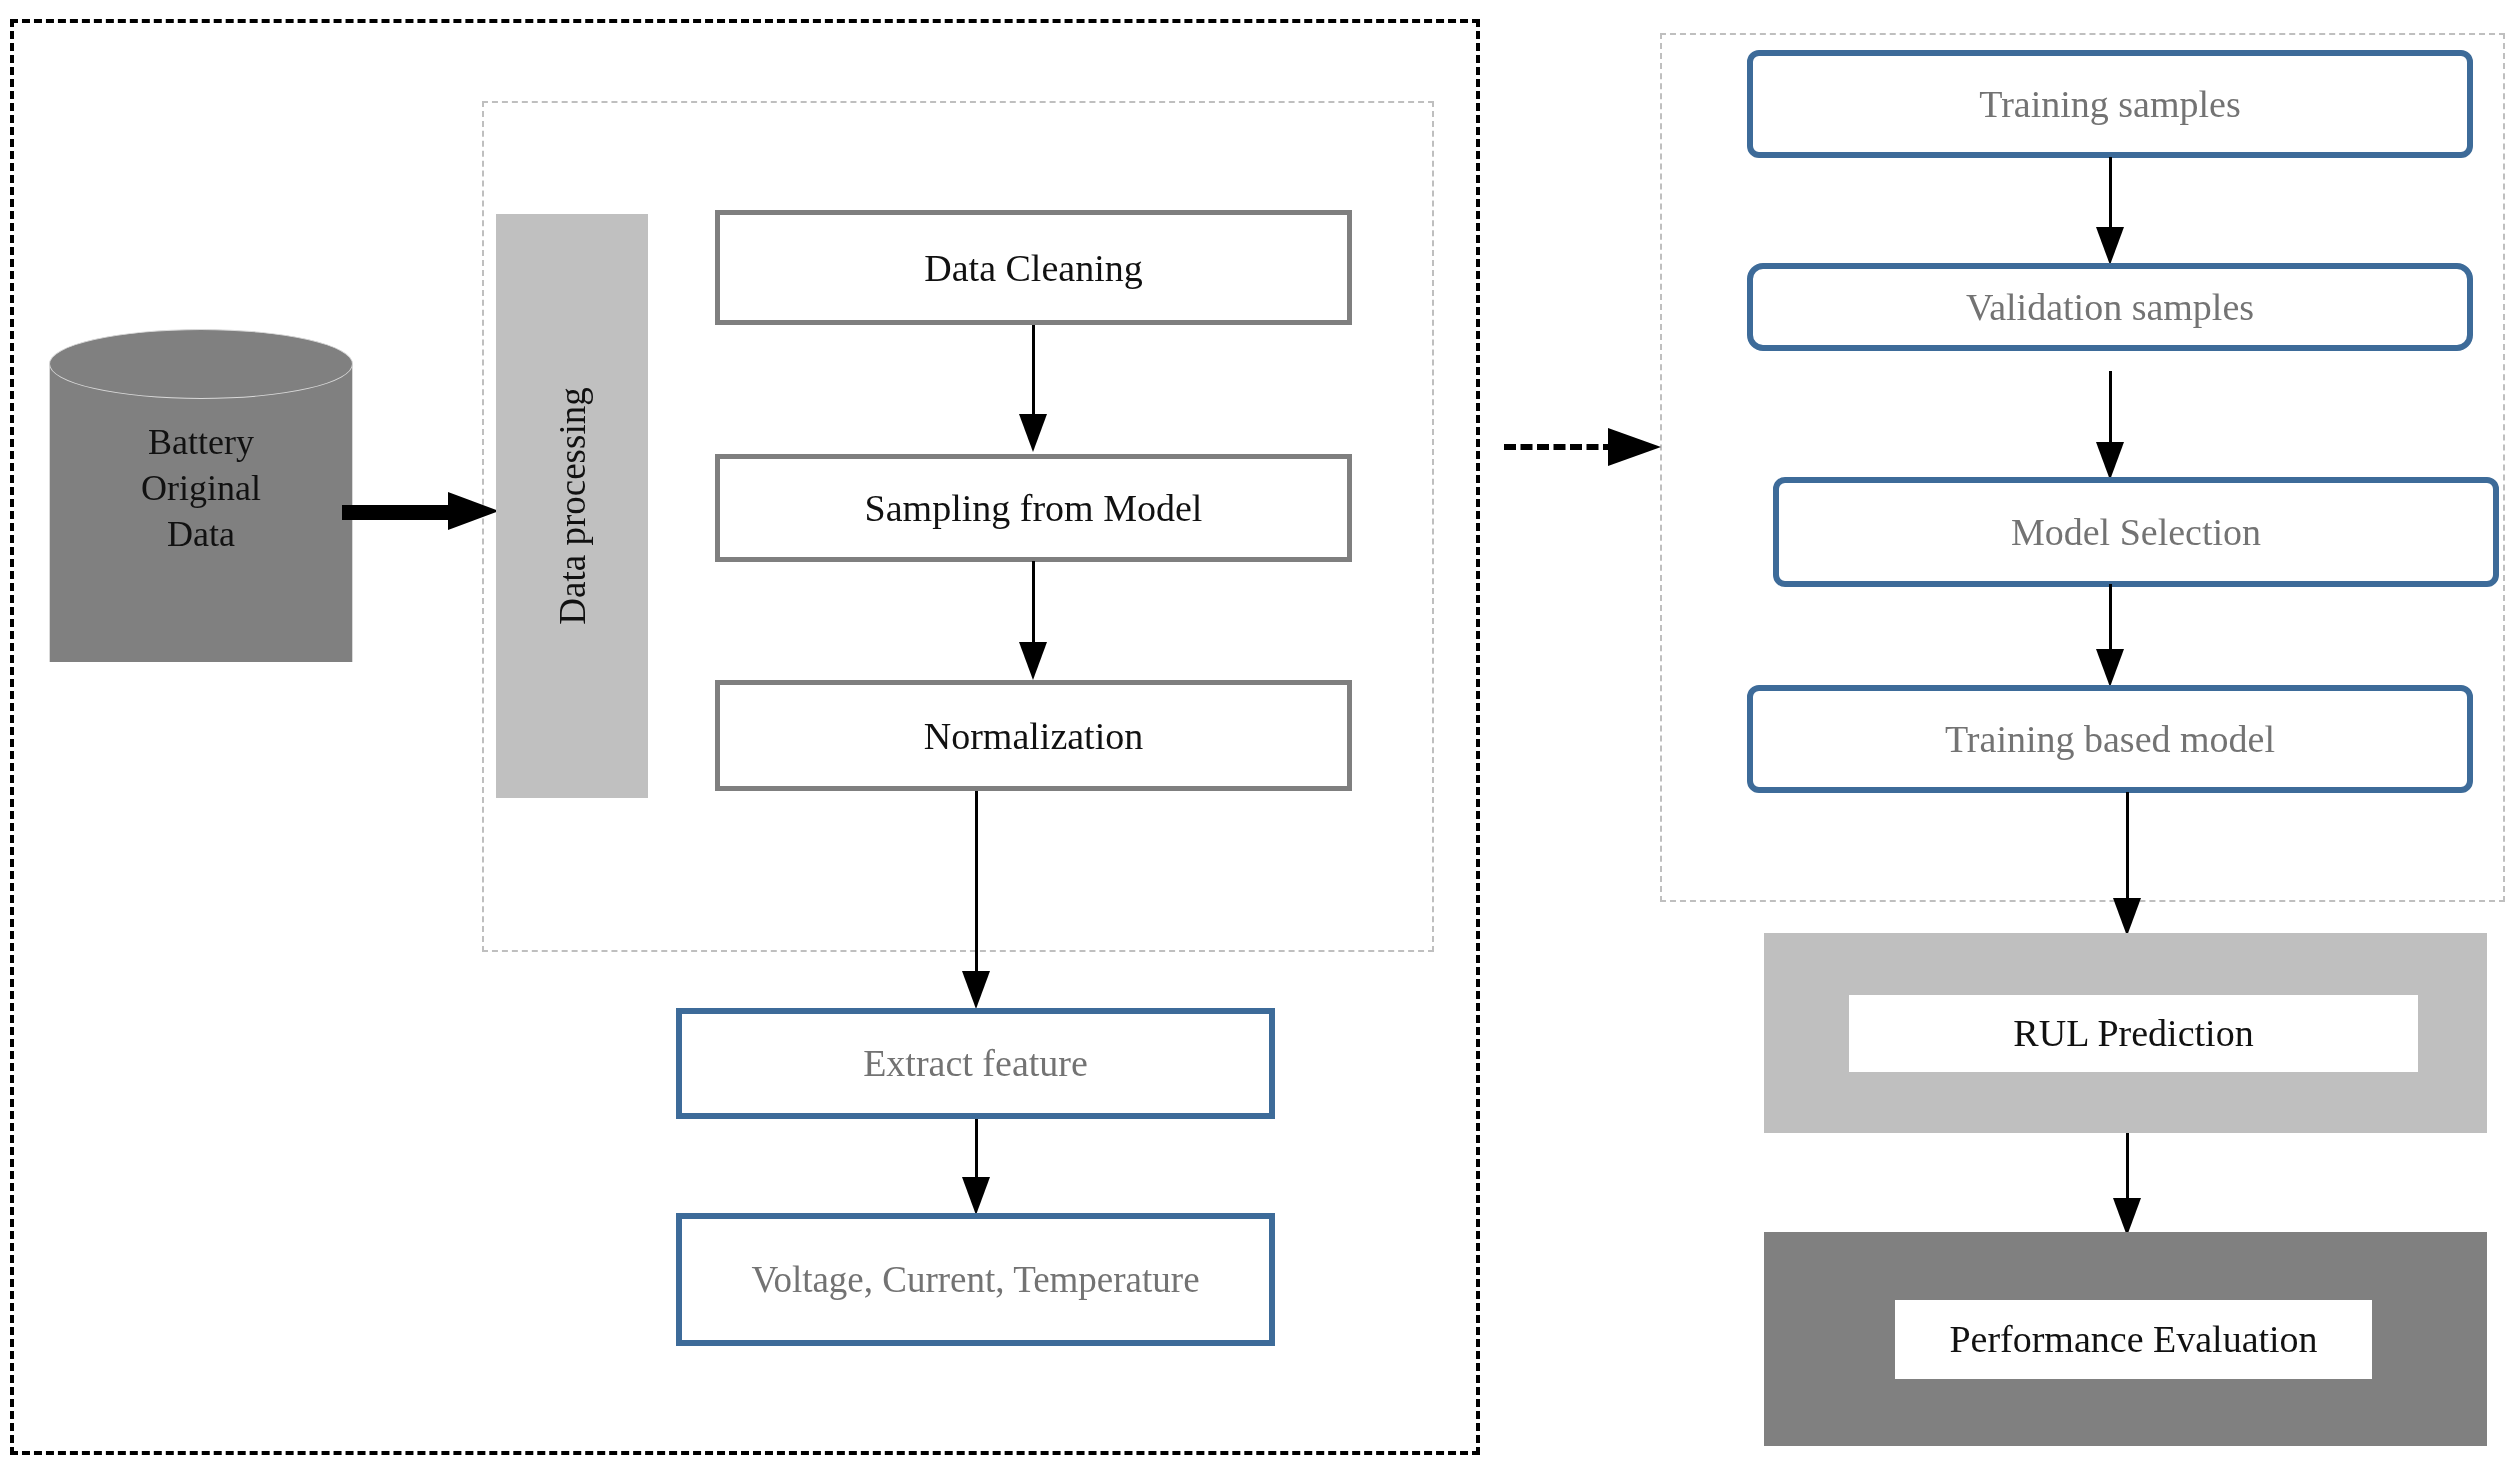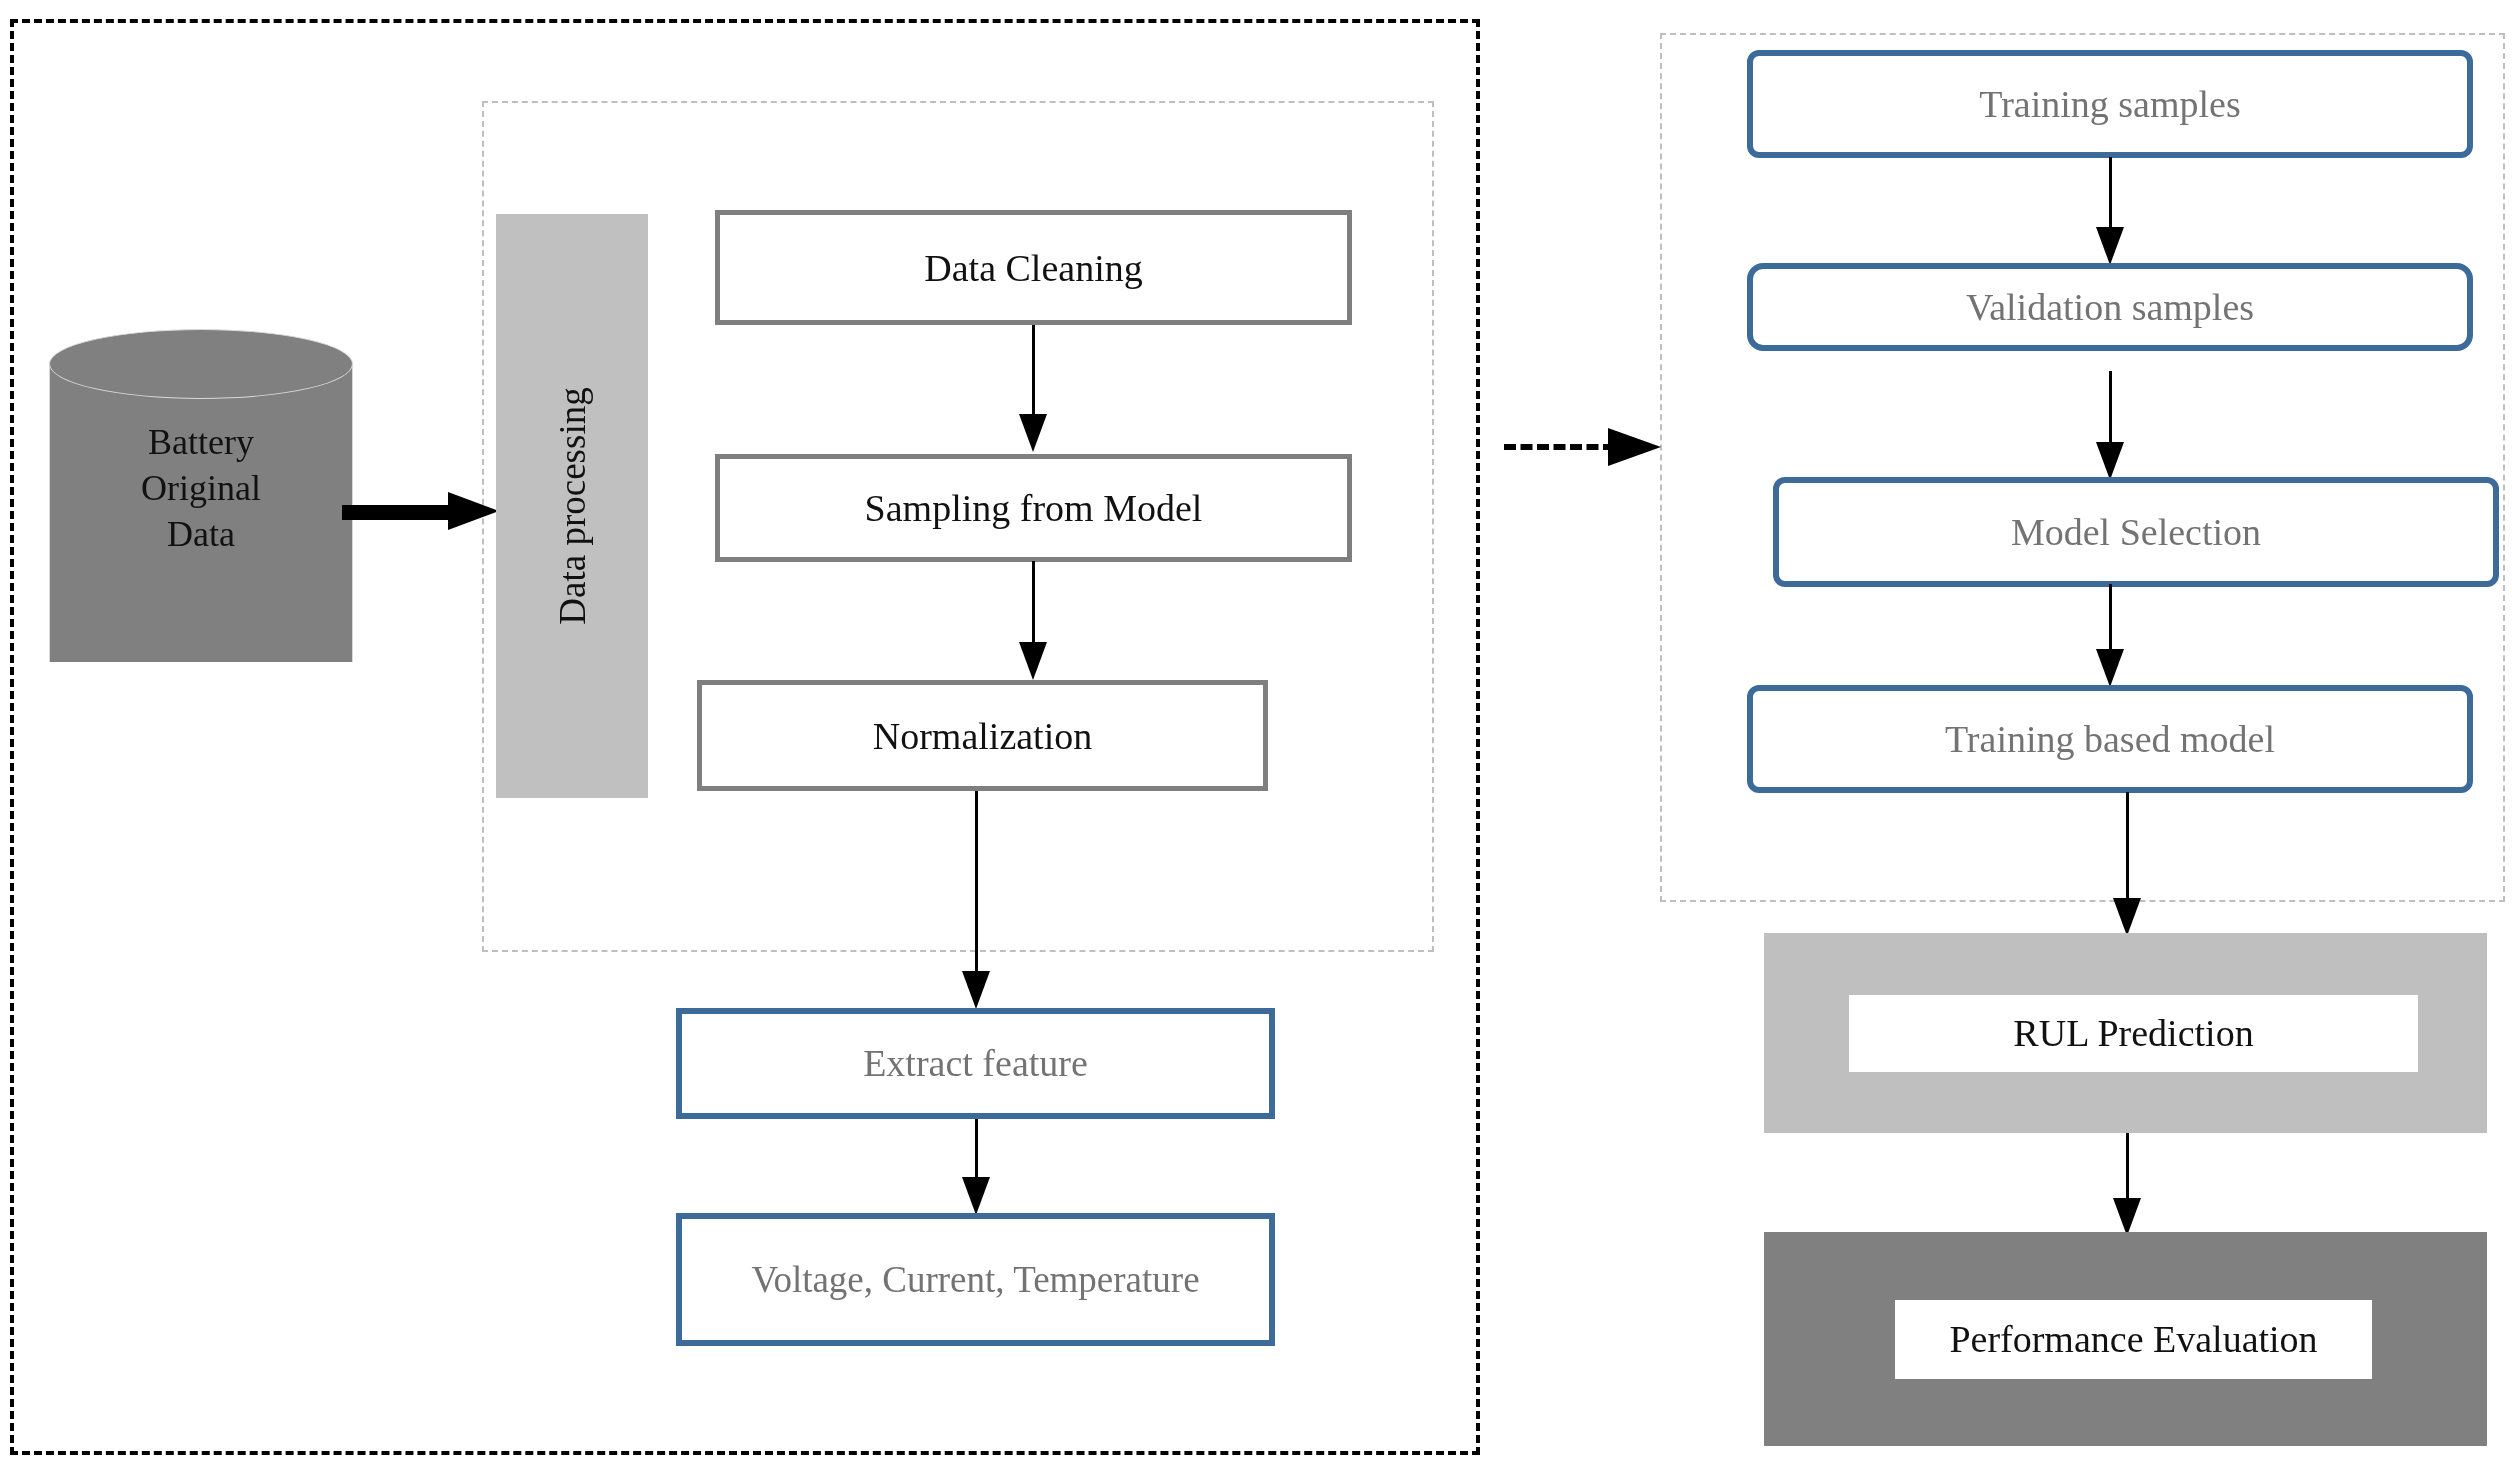--- a/index.html
+++ b/index.html
@@ -44,21 +44,21 @@
   .dp-band{position:absolute;left:496px;top:214px;width:152px;height:584px;background:#c0c0c0;}
   .dp-band span{position:absolute;left:50%;top:50%;transform:translate(-50%,-50%) rotate(-90deg);
      white-space:nowrap;font-size:37px;color:#111;}
 
   
   .gbox{position:absolute;background:#fff;border:5.1px solid #7f7f7f;box-sizing:border-box;
         display:flex;align-items:center;justify-content:center;text-align:center;
         font-size:38px;color:#111;}
   .gbox.b1{left:715px;top:210px;width:637px;height:115px;}
   .gbox.b2{left:715px;top:454px;width:637px;height:108px;}
-  .gbox.b3{left:697px;top:680px;width:571px;height:111px;}
+  .gbox.b3{left:715px;top:680px;width:637px;height:111px;}
 
   
   .bbox{position:absolute;background:#fff;border:6.8px solid #3d6b99;box-sizing:border-box;
         display:flex;align-items:center;justify-content:center;text-align:center;
         font-size:38px;color:#737373;line-height:1.28;}
   .bbox.sq{border-radius:0;}
   .bbox.rd{border-radius:12px;}
   .bbox.extract{left:676px;top:1008px;width:599px;height:111px;}
   .bbox.vct{left:676px;top:1213px;width:599px;height:133px;font-size:37px;}
   .bbox.r1{left:1747px;top:50px;width:726px;height:108px;}

